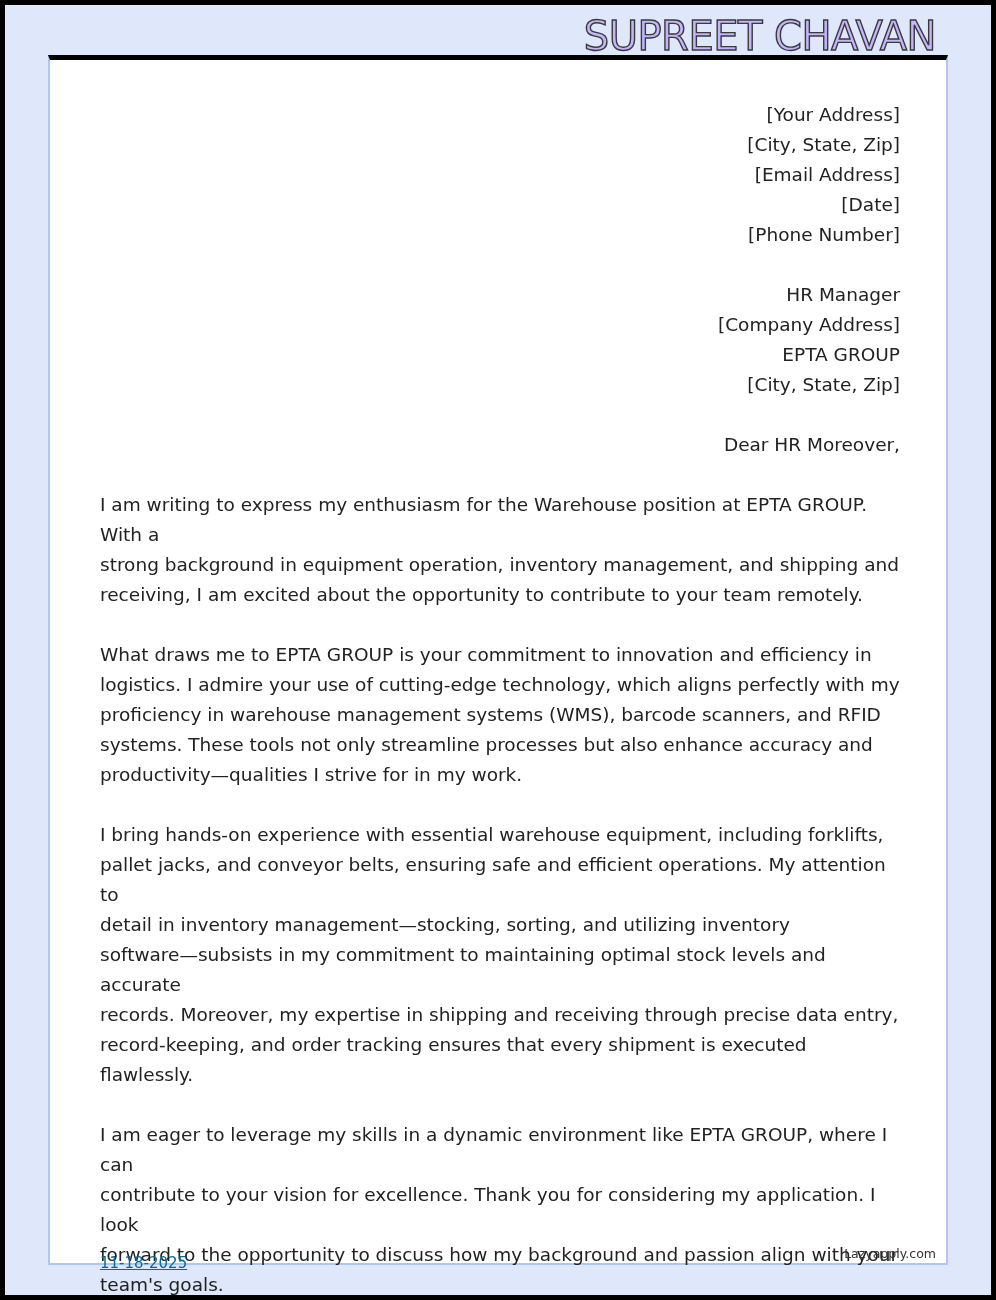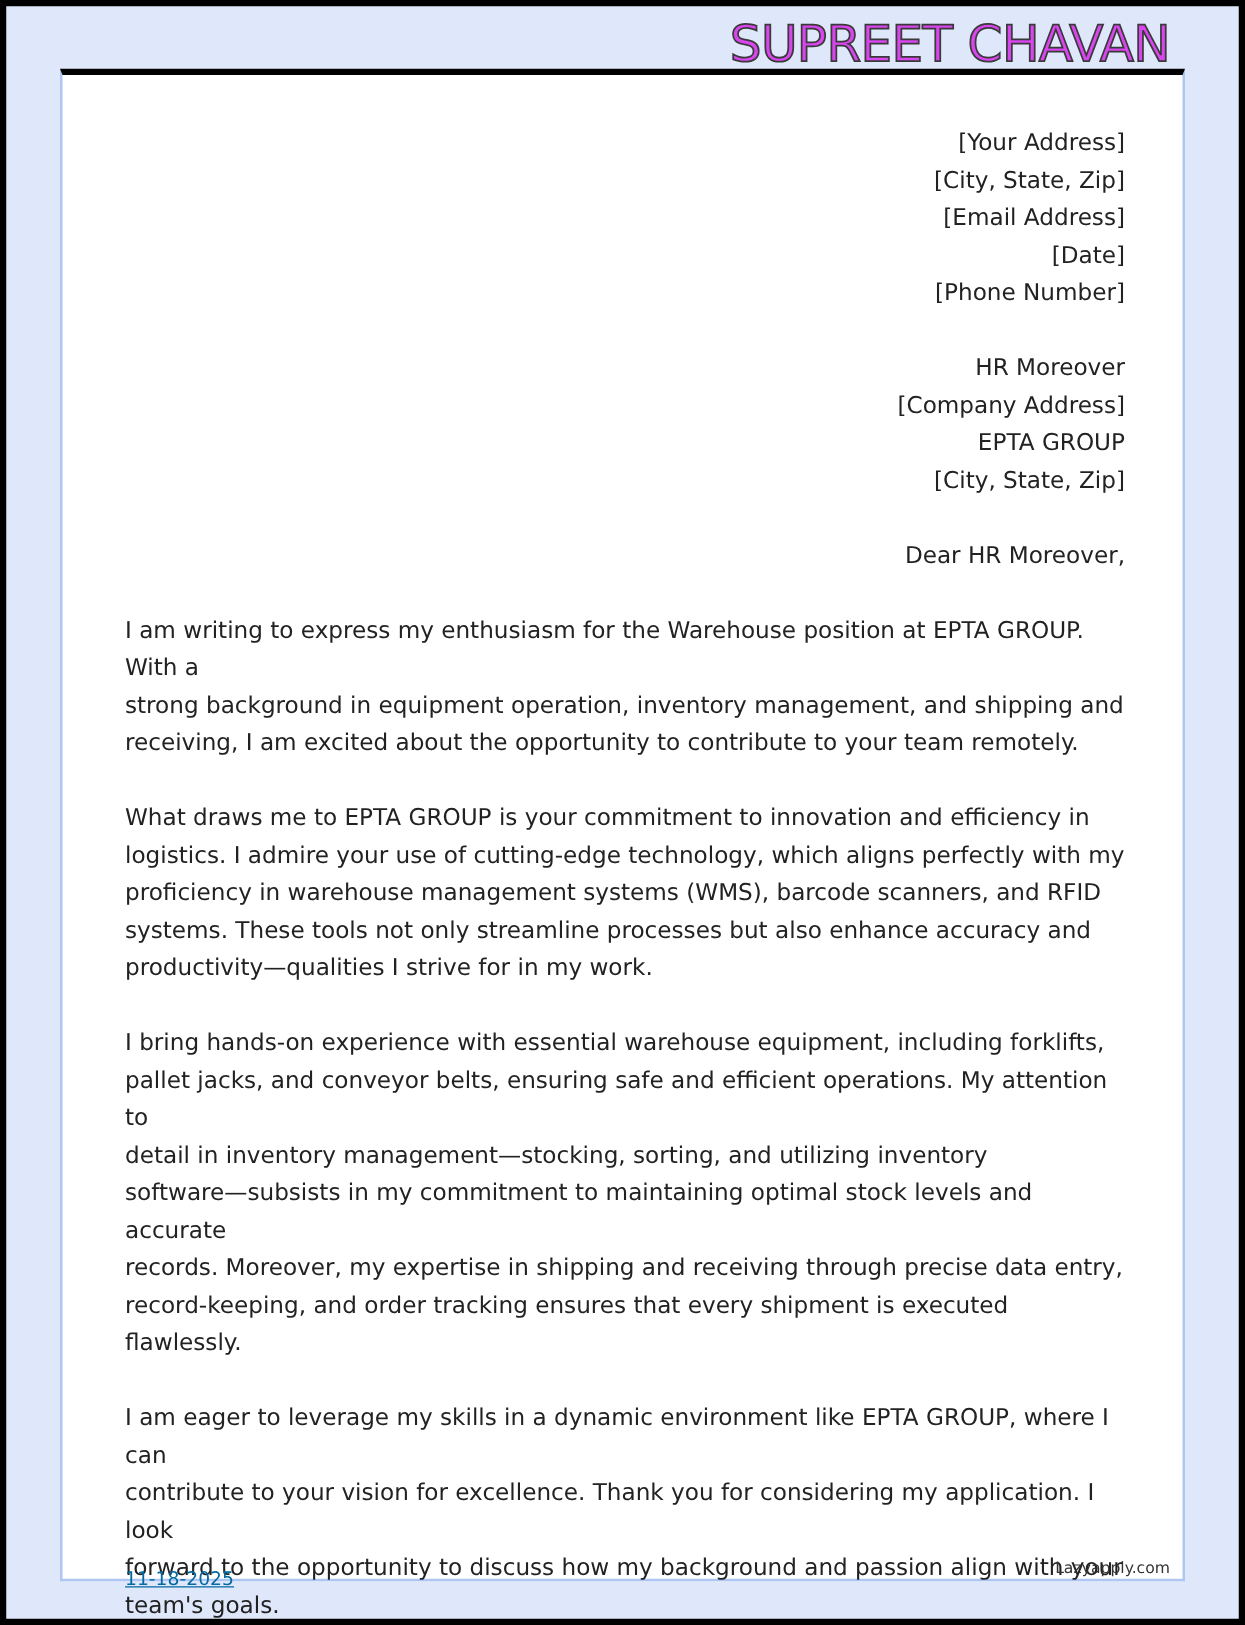--- a/index.html
+++ b/index.html
@@ -13,21 +13,21 @@
   .frame {
     position: absolute;
     left: 5px; top: 5px; right: 5px; bottom: 5px;
     background: #dfe7fa;
   }
   .name {
     position: absolute;
     right: 60px; top: 14px;
     font-size: 40px;
     letter-spacing: -0.5px;
-    color: #d946ef;
+    color: #c4b5fd;
     -webkit-text-stroke: 1.4px #3a3a3a;
     line-height: 44px;
     font-family: "DejaVu Sans", sans-serif;
     font-weight: normal;
   }
   .paper {
     position: absolute;
     left: 48px; top: 55px;
     width: 896px; height: 1203px;
     background: #fff;
@@ -72,21 +72,21 @@
 <div class="name">SUPREET CHAVAN</div>
 
 <div class="paper">
   <div class="content">
     <span class="line">[Your Address]</span>
     <span class="line">[City, State, Zip]</span>
     <span class="line">[Email Address]</span>
     <span class="line">[Date]</span>
     <span class="line">[Phone Number]</span>
     <div class="gap"></div>
-    <span class="line">HR Moreover</span>
+    <span class="line">HR Manager</span>
     <span class="line">[Company Address]</span>
     <span class="line">EPTA GROUP</span>
     <span class="line">[City, State, Zip]</span>
     <div class="gap"></div>
     <span class="line">Dear HR Moreover,</span>
     <div class="gap"></div>
     <p>I am writing to express my enthusiasm for the Warehouse position at EPTA GROUP. With a
 strong background in equipment operation, inventory management, and shipping and
 receiving, I am excited about the opportunity to contribute to your team remotely.</p>
     <div class="gap"></div>

